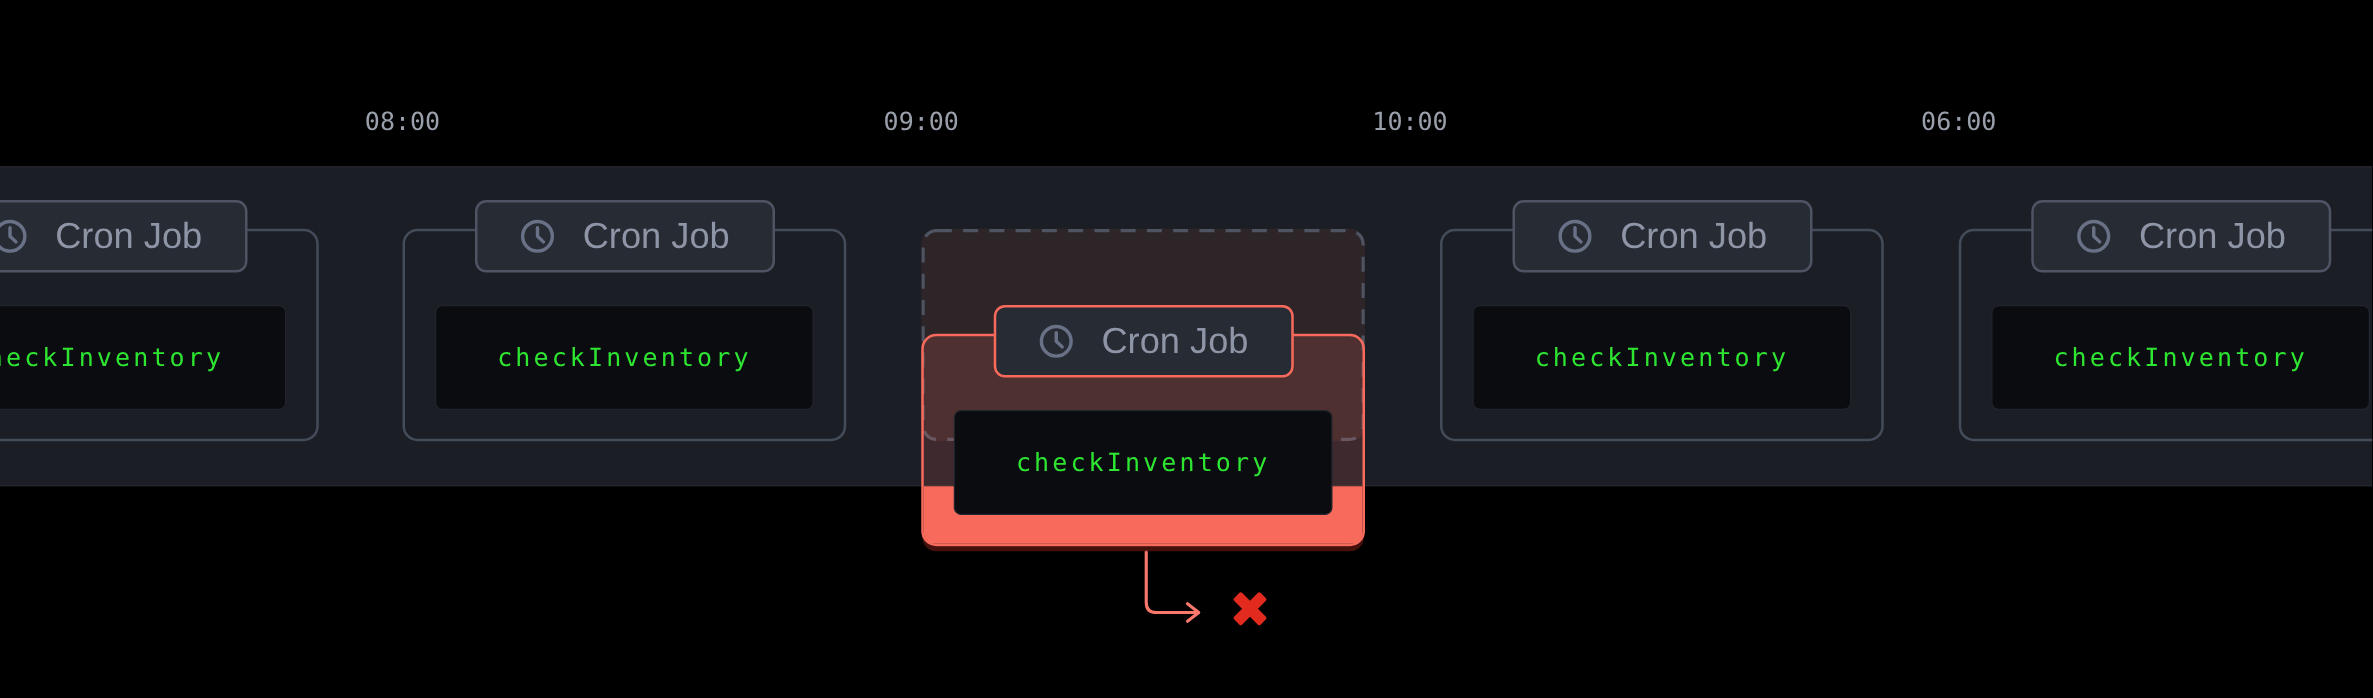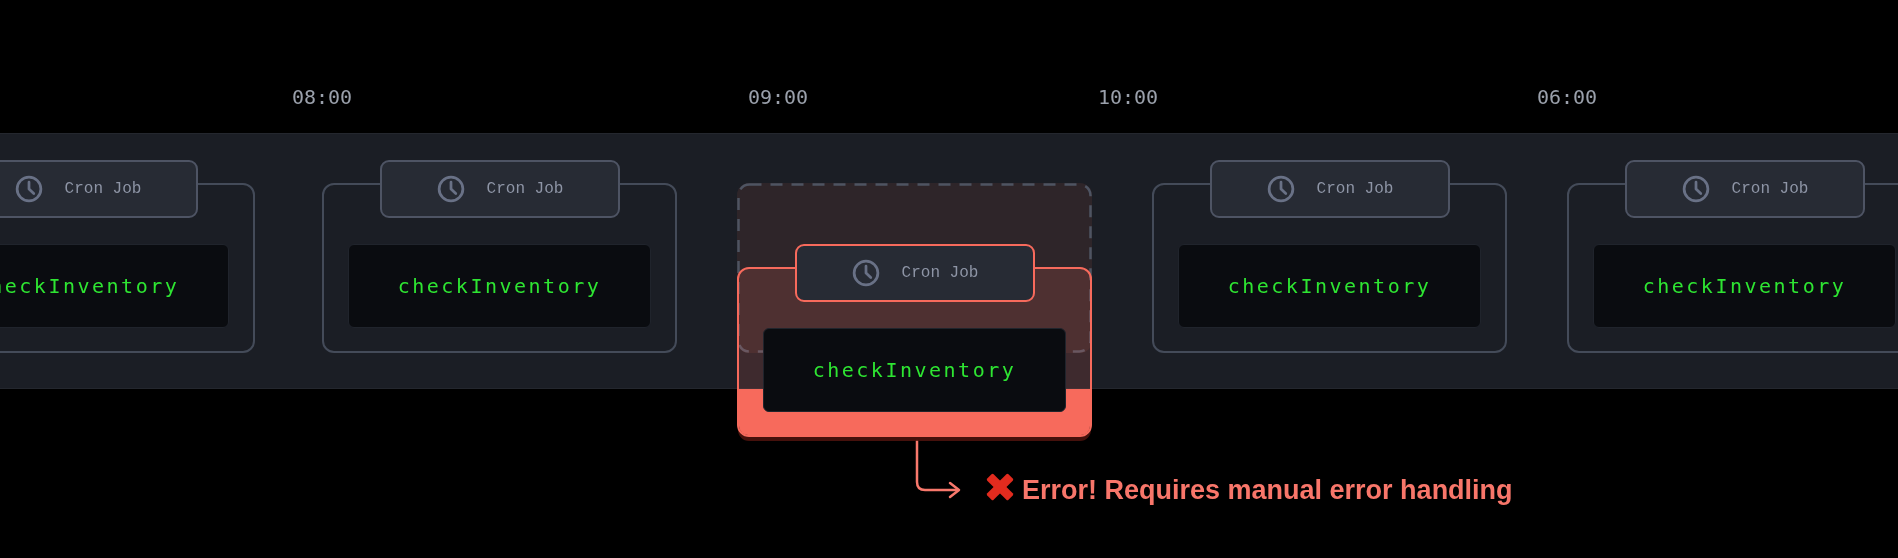--- a/index.html
+++ b/index.html
@@ -42,21 +42,21 @@
     border:2.5px solid var(--card-border);border-radius:12px;background:transparent;
   }
   .badge{
     position:absolute;top:-25px;left:50%;transform:translateX(-50%);
     width:240px;height:58px;box-sizing:border-box;
     background:var(--badge-bg);border:2.5px solid var(--badge-border);border-radius:9px;
     display:flex;align-items:center;justify-content:center;gap:21px;
     z-index:3;
   }
   .badge .clock{display:flex;color:var(--icon-slate);}
-  .badge-label{font-size:16px;color:var(--badge-text);white-space:pre;font-family:Liberation Mono, monospace;}
+  .badge-label{font-size:29px;color:var(--badge-text);white-space:pre;}
   .code-block{
     position:absolute;left:24px;right:24px;top:59px;height:84px;box-sizing:border-box;
     background:var(--code-bg);border:1px solid var(--code-border);border-radius:6px;
     display:flex;align-items:center;justify-content:center;z-index:2;overflow:hidden;
   }
   .code-text{
     font-family:"DejaVu Sans Mono",monospace;font-size:20px;letter-spacing:2.5px;
     color:var(--code-green);white-space:pre;
   }
   
@@ -85,21 +85,21 @@
     font-size:27px;font-weight:600;color:var(--error-text);white-space:pre;
   }
 </style>
 </head>
 <body>
 
 <div class="stage">
   <div class="band"></div>
   <div class="ticks">
       <div class="tick-label" style="left: 322px;">08:00</div>
-      <div class="tick-label" style="left: 778px;">09:00</div>
+      <div class="tick-label" style="left: 737px;">09:00</div>
       <div class="tick-label" style="left: 1128px;">10:00</div>
       <div class="tick-label" style="left: 1567px;">06:00</div>
     </div>
   <div class="cards">
   <div class="card-slot" style="left: -100px;">
     <div class="job-card">
       <div class="badge">
         <span class="clock">
   <svg width="30" height="30" viewBox="0 0 24 24" fill="none" stroke="currentColor" stroke-width="2.2" stroke-linecap="round" stroke-linejoin="round">
     <circle cx="12" cy="12" r="9.5"></circle>
@@ -195,15 +195,14 @@
       <path d="M60 47 L69 54 L60 61"></path>
     </svg>
     <span class="cross-icon">
       <svg width="32" height="32" viewBox="0 0 32 32">
         <g transform="rotate(45 16 16)" fill="#e22b1e">
           <rect x="1" y="11.5" width="30" height="9" rx="1.5"></rect>
           <rect x="11.5" y="1" width="9" height="30" rx="1.5"></rect>
         </g>
       </svg>
     </span>
-    <span class="error-note">Error! Requires manual error handling</span>
   </div>
 </div>
 
 </body></html>

